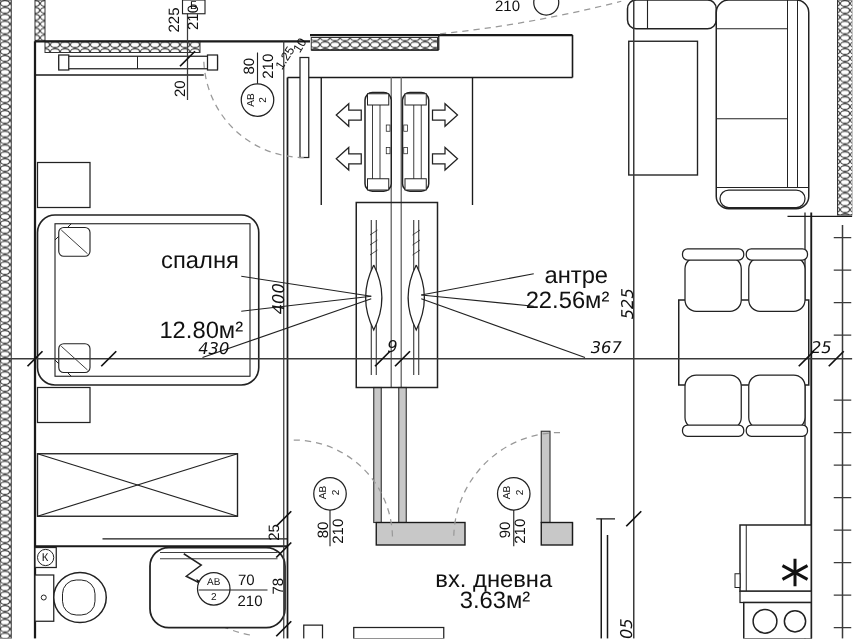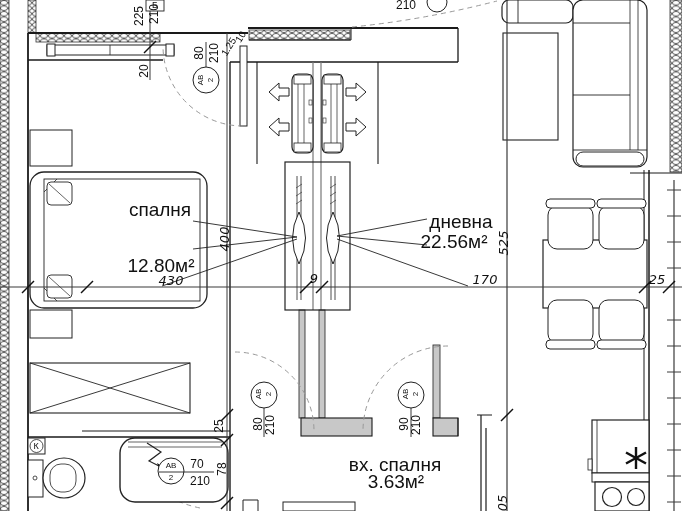--- a/index.html
+++ b/index.html
@@ -248,28 +248,28 @@
       <line x1="427" y1="219" x2="337" y2="236"></line>
           <line x1="427" y1="245" x2="337" y2="236"></line>
       <line x1="337" y1="239" x2="468" y2="286"></line>
     </g>
     <rect x="146" y="0" width="18" height="11" stroke="#222" stroke-width="0.9" fill="#fff"></rect>
   </g>
 </svg>
 
 <span class="lbl room" style="left:160px;top:209px">спалня</span>
 <span class="lbl room" style="left:161px;top:265px">12.80м²</span>
-<span class="lbl room" style="left:461px;top:221px">дневна</span>
+<span class="lbl room" style="left:461px;top:221px">антре</span>
 <span class="lbl room" style="left:454px;top:241px">22.56м²</span>
-<span class="lbl room" style="left:395px;top:464px">вх. спалня</span>
+<span class="lbl room" style="left:395px;top:464px">вх. дневна</span>
 <span class="lbl room" style="left:396px;top:481px">3.63м²</span>
 
 <span class="lbl dim" style="left:171px;top:280px">430</span>
 <span class="lbl dim" style="left:314px;top:278px">9</span>
-<span class="lbl dim" style="left:485px;top:279px">170</span>
+<span class="lbl dim" style="left:485px;top:279px">367</span>
 <span class="lbl dim" style="left:657px;top:279px">25</span>
 <span class="lbl dim rot" style="left:224px;top:239px">400</span>
 <span class="lbl dim rot" style="left:503px;top:243px">525</span>
 <span class="lbl dimu rot" style="left:144px;top:71px">20</span>
 <span class="lbl dimu rot" style="left:139px;top:16px">225</span>
 <span class="lbl dimu rot" style="left:154px;top:14px">210</span>
 <span class="lbl sym" style="left:155px;top:5px">Б</span>
 <span class="lbl diag" style="left:229px;top:47px">1.25</span>
 <span class="lbl diag" style="left:241px;top:37px">10</span>
 <span class="lbl dimu rot" style="left:219px;top:426px">25</span>

